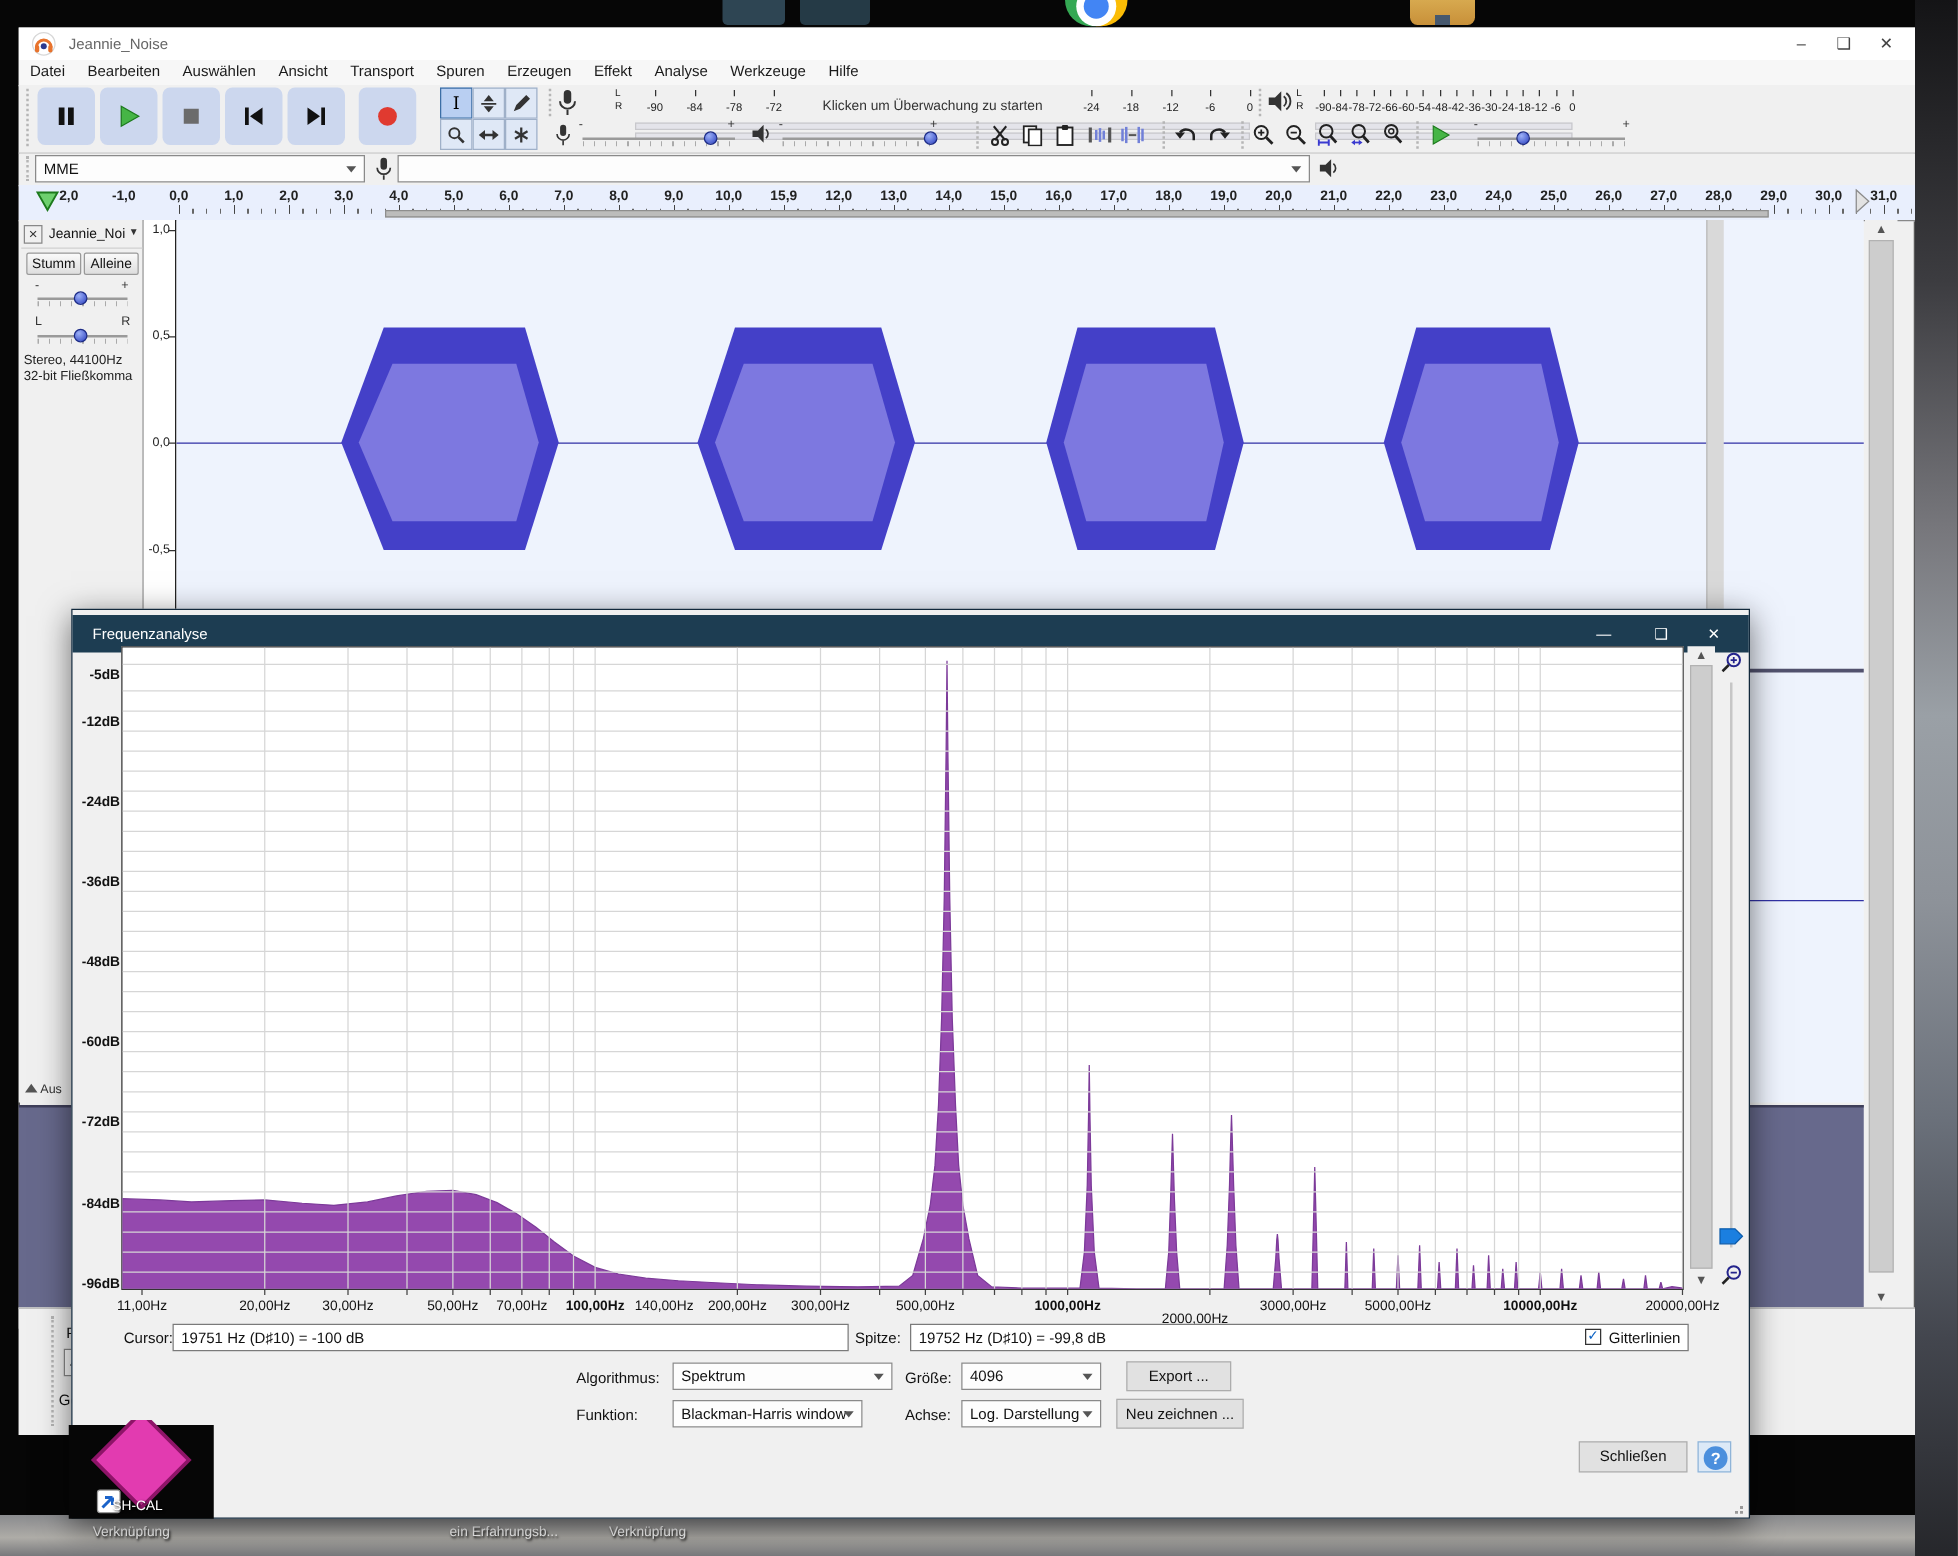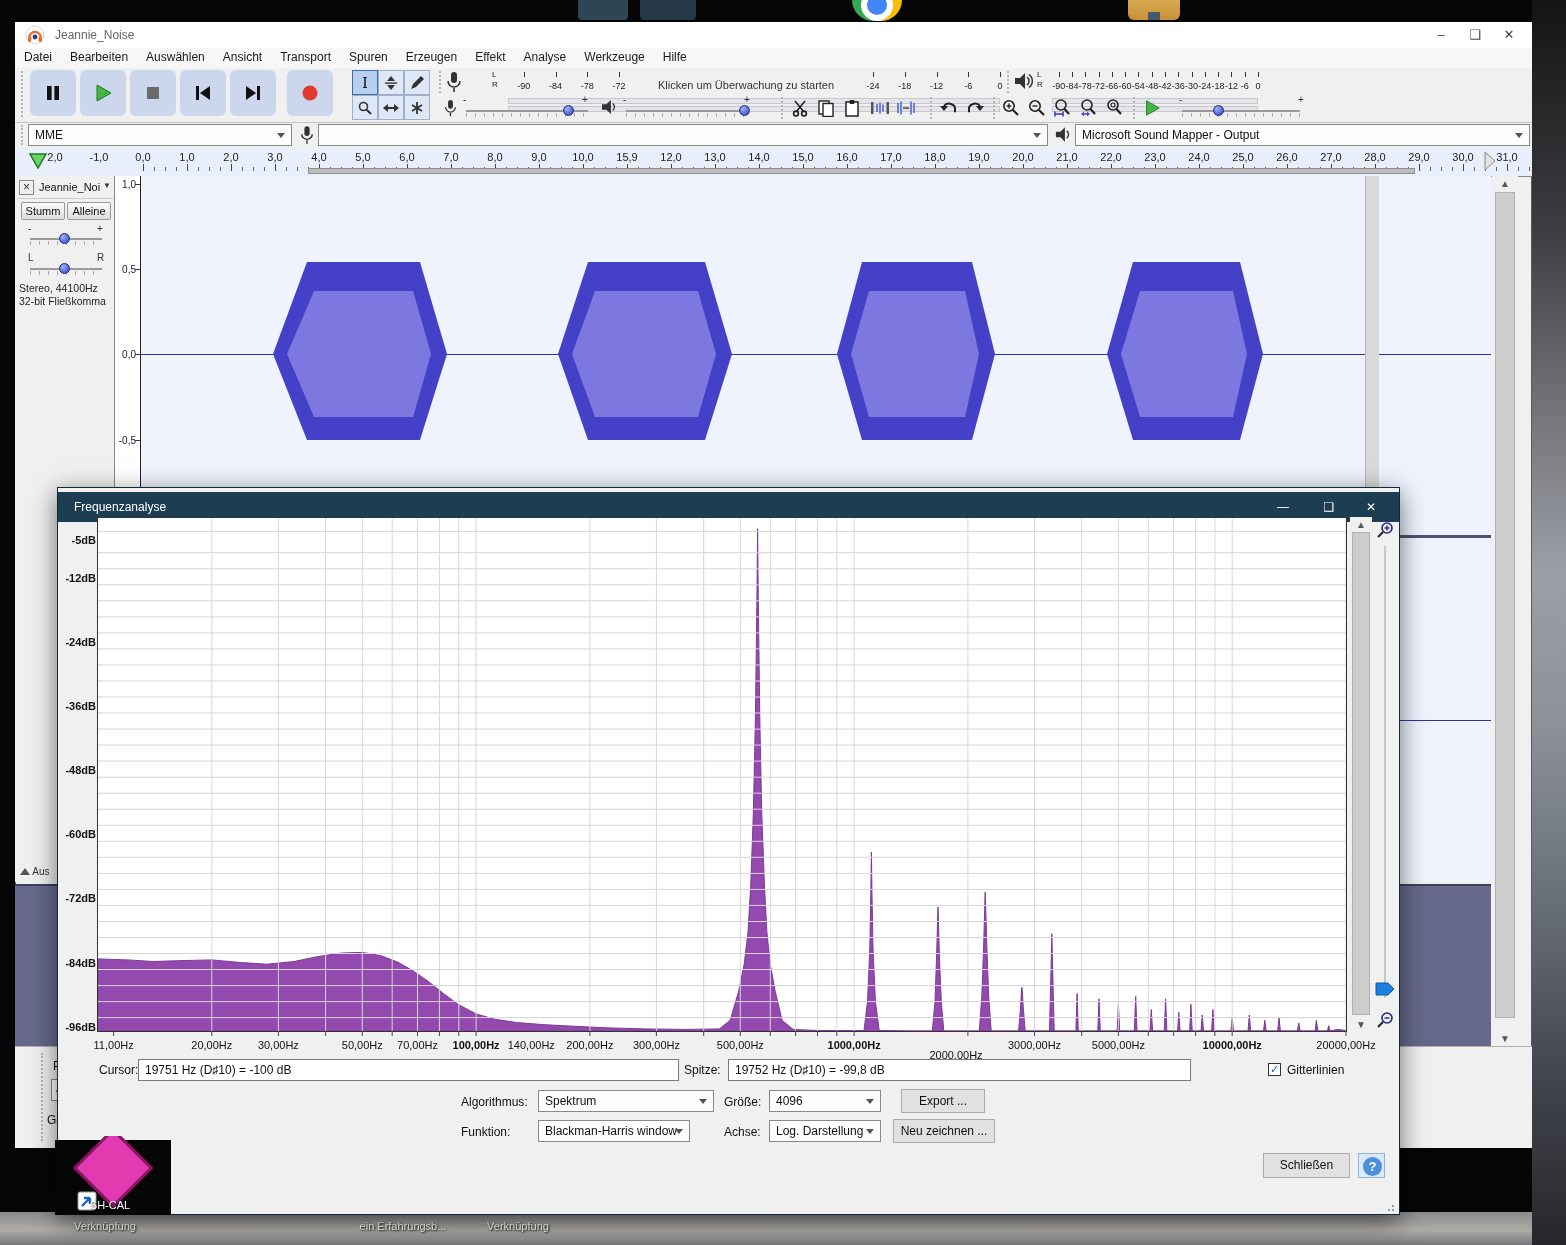--- a/index.html
+++ b/index.html
@@ -33,21 +33,21 @@
   .slider-line{position:absolute;height:2px;background:#9a9a9a}
   .slider-ticks{position:absolute;height:4px;background:repeating-linear-gradient(90deg,#aaa 0 1px,transparent 1px 9px)}
   .sball{position:absolute;width:11px;height:11px;border-radius:50%;background:radial-gradient(circle at 35% 30%,#9db1f7,#2a3fc0);border:1px solid #1c2b86;box-sizing:border-box}
   .pm{position:absolute;font-size:10px;color:#333}
   .ebtn{position:absolute;width:24px;height:24px;top:28px;display:flex;align-items:center;justify-content:center}
   
   .combo{position:absolute;height:22px;background:#fdfdfd;border:1px solid #8a8a8a;box-sizing:border-box;font-size:12px;color:#111;line-height:20px;padding-left:6px}
   .combo .carrow{position:absolute;right:6px;top:8px;width:0;height:0;border-left:4px solid transparent;border-right:4px solid transparent;border-top:5px solid #555}
   
   #timeline{left:15px;top:148px;width:1517px;height:28px;background:#e9effd;border-bottom:1px solid #888}
-  .tl-num{position:absolute;top:3px;font-size:11px;font-weight:normal;color:#222;transform:translateX(-50%)}
+  .tl-num{position:absolute;top:3px;font-size:11px;font-weight:bold;color:#222;transform:translateX(-50%)}
   .tl-ticks1{position:absolute;left:128px;top:19px;width:1390px;height:4px;background:repeating-linear-gradient(90deg,#666 0 1px,transparent 1px 11px)}
   .tl-ticks2{position:absolute;left:128px;top:16px;width:1390px;height:7px;background:repeating-linear-gradient(90deg,#444 0 1px,transparent 1px 44px)}
   #quickplay{position:absolute;left:293px;top:20px;width:1107px;height:6px;background:#bcbcbc;border:1px solid #8e8e8e;box-sizing:border-box}
   
   #track-area{left:15px;top:176px;width:1490px;height:870px}
   #track-panel{position:absolute;left:0;top:0;width:100px;height:706px;background:#f0f0f0;border-right:1px solid #888;box-sizing:border-box}
   .tp-btn{position:absolute;height:18px;font-size:11px;text-align:center;line-height:16px;background:linear-gradient(#fafafa,#dedede);border:1px solid #999;box-sizing:border-box;border-radius:2px;color:#111}
   #track-ruler{position:absolute;left:100px;top:0;width:26px;height:706px;background:#fff;border-right:1px solid #222;box-sizing:border-box}
   .ruler-num{position:absolute;right:4px;font-size:10px;color:#222;transform:translateY(-50%)}
   #wave-area{position:absolute;left:126px;top:0;width:1350px;height:706px;background:#eef3fd}
@@ -410,22 +410,20 @@
     <rect x="5" y="1" width="6" height="11" rx="3" fill="#333"></rect>
       <path d="M2,10 a6,6 0 0 0 12,0" fill="none" stroke="#333" stroke-width="1.6"></path>
       <line x1="8" y1="17" x2="8" y2="21" stroke="#333" stroke-width="1.6"></line>
     </svg>
   <div class="combo" style="left:303px;top:1px;width:730px">
     <span></span><span class="carrow"></span></div>
   <svg class="abs" style="left:1040px;top:3px" width="18" height="17" viewBox="0 0 20 18">
     <polygon points="1,6 6,6 11,1 11,17 6,12 1,12" fill="#333"></polygon>
       <path d="M13,5 a5,5 0 0 1 0,8" fill="none" stroke="#333" stroke-width="1.5"></path>
     </svg>
-  <div class="combo" style="left:1060px;top:1px;width:455px">
-    <span>Microsoft Sound Mapper - Output</span><span class="carrow"></span></div>
 </div>
 
 <div class="abs" id="timeline">
   <svg class="abs" style="left:13px;top:4px" width="20" height="18" viewBox="0 0 20 18">
     <polygon points="2,2 18,2 10,16" fill="#6ed06e" stroke="#1d7a1d" stroke-width="1.5"></polygon>
     </svg>
   <div id="tl-labels">
       <div class="tl-num" style="left: 40px;">2,0</div>
       <div class="tl-num" style="left: 84px;">-1,0</div>
       <div class="tl-num" style="left: 128px;">0,0</div>
@@ -695,21 +693,21 @@
     </svg>
   <svg class="mag" style="left:1318px;top:523px" width="18" height="18" viewBox="0 0 18 18">
     <circle cx="11" cy="7" r="5" fill="none" stroke="#24248c" stroke-width="1.6"></circle>
       <line x1="8.5" y1="7" x2="13.5" y2="7" stroke="#24248c" stroke-width="1.4"></line>
       <line x1="7" y1="11" x2="2" y2="16" stroke="#222" stroke-width="2"></line>
     </svg>
 
   <span class="dlg-lbl" style="left:41px;top:575px">Cursor:</span>
   <div class="dlg-input" style="left:80px;top:571px;width:541px">19751 Hz (D♯10) = -100 dB</div>
   <span class="dlg-lbl" style="left:626px;top:575px">Spitze:</span>
-  <div class="dlg-input" style="left:670px;top:571px;width:463px">19752 Hz (D♯10) = -99,8 dB</div>
+  <div class="dlg-input" style="left:670px;top:571px;width:623px">19752 Hz (D♯10) = -99,8 dB</div>
   <div id="chkbox" style="left:1210px;top:575px">✓</div>
   <span class="dlg-lbl" style="left:1229px;top:575px">Gitterlinien</span>
 
   <span class="dlg-lbl" style="left:403px;top:607px">Algorithmus:</span>
   <div class="combo" style="left:480px;top:602px;width:176px">
     <span>Spektrum</span><span class="carrow"></span></div>
   <span class="dlg-lbl" style="left:666px;top:607px">Größe:</span>
   <div class="combo" style="left:711px;top:602px;width:112px">
     <span>4096</span><span class="carrow"></span></div>
   <div class="dlg-btn" style="left:843px;top:601px;width:84px;height:24px;line-height:22px">Export ...</div>

